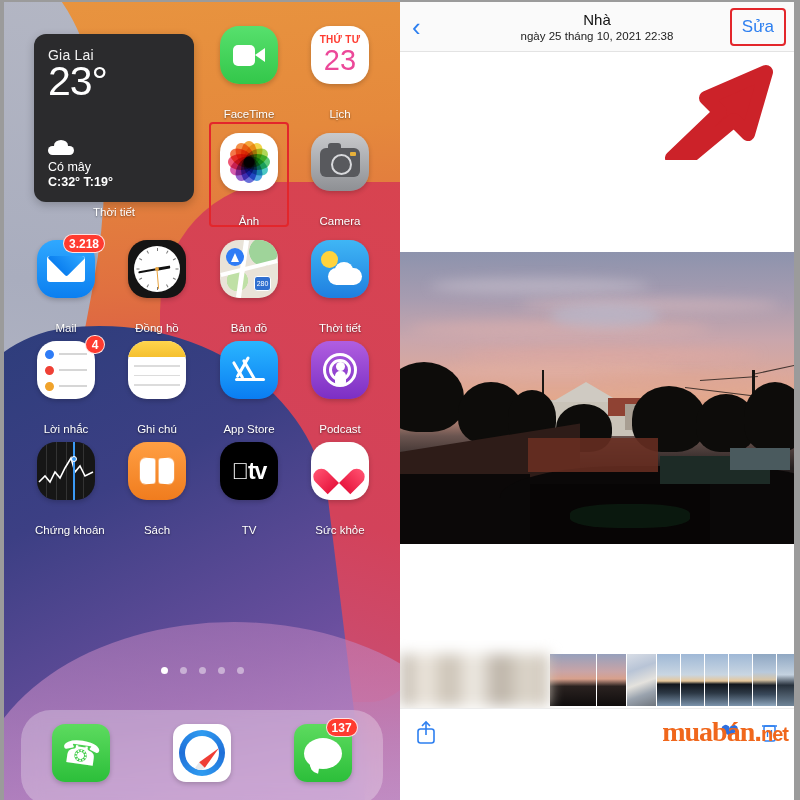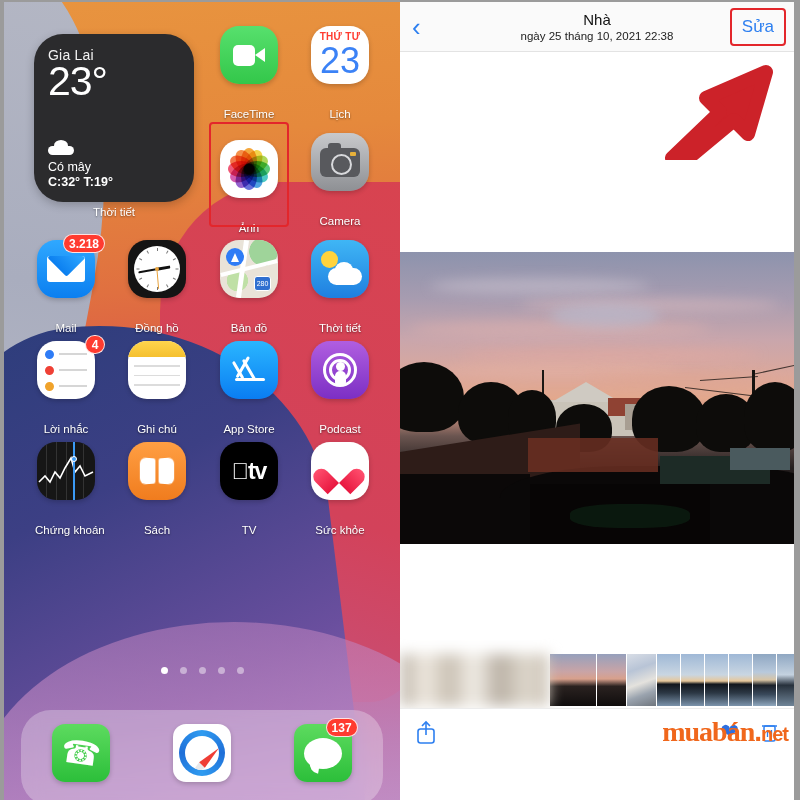--- a/index.html
+++ b/index.html
@@ -38,21 +38,21 @@
     position:absolute; right:-60px; top:180px; width:300px; height:520px;
     background:linear-gradient(200deg,#d8434f 0%, #d3425a 60%, #c4537f 100%);
     border-radius:40% 10% 30% 60% / 25% 20% 40% 50%;
   }
 
   .home-content { position:absolute; inset:0; }
 
   
   .widget {
     position:absolute; left:30px; top:32px; width:160px; height:168px;
-    background:#2b2b2d; border-radius:29px; color:#fff; padding:13px 14px;
+    background:#2b2b2d; border-radius:12px; color:#fff; padding:13px 14px;
     display:flex; flex-direction:column;
     box-shadow:0 3px 10px rgba(0,0,0,.22);
   }
   .widget-city { font-size:14px; letter-spacing:.2px; color:#f2f2f2; }
   .widget-temp { font-size:41px; font-weight:300; line-height:1.02; margin-top:-2px; letter-spacing:-1px; }
   .widget-spacer { flex:1; }
   .widget-cloud { width:26px; height:14px; position:relative; margin-bottom:5px; }
   .widget-cloud::before { content:""; position:absolute; left:0; bottom:0; width:26px; height:9px; background:#fff; border-radius:6px; }
   .widget-cloud::after { content:""; position:absolute; left:6px; bottom:4px; width:14px; height:11px; background:#fff; border-radius:50%; }
   .widget-cond { font-size:12.5px; }
@@ -79,21 +79,21 @@
 
   
   .ic-facetime { background:#4cd964; background:linear-gradient(180deg,#57e06d,#33c74a); display:flex; align-items:center; justify-content:center; }
   .ft-cam { width:32px; height:21px; position:relative; }
   .ft-cam::before { content:""; position:absolute; left:0; top:0; width:22px; height:21px; background:#fff; border-radius:5px; }
   .ft-cam::after { content:""; position:absolute; right:0; top:3px; width:0; height:0;
     border-top:7.5px solid transparent; border-bottom:7.5px solid transparent; border-right:10px solid #fff; }
 
   .ic-calendar { background:#fff; display:flex; flex-direction:column; align-items:center; justify-content:center; }
   .cal-dow { font-size:10px; font-weight:bold; color:#ff3b30; letter-spacing:.3px; line-height:1; }
-  .cal-day { font-size:36px; color:#3b82f6; line-height:1; font-weight:300; margin-top:1px; }
+  .cal-day { font-size:29px; color:#ec4899; line-height:1; font-weight:300; margin-top:1px; }
 
   .ic-photos { background:#fff; display:flex; align-items:center; justify-content:center; }
   .flower { position:relative; width:42px; height:42px; }
   .petal { position:absolute; left:50%; top:50%; width:16px; height:26px; border-radius:50%;
     margin:-13px 0 0 -8px; transform-origin:50% 50%; mix-blend-mode:multiply; opacity:.92; }
 
   .ic-camera { background:linear-gradient(180deg,#c8c9cc,#8e9094); display:flex; align-items:center; justify-content:center; }
   .cam-body { width:40px; height:29px; background:#58595d; border-radius:6px; position:relative; }
   .cam-body::before { content:""; position:absolute; left:11px; top:6px; width:17px; height:17px;
     border:2.3px solid #d8d9dc; border-radius:50%; }
@@ -310,21 +310,21 @@
       <div class="app" style="left:305px; top:24px;">
         <div class="tilewrap">
           <div class="tile ic-calendar">
             <div class="cal-dow">THỨ TƯ</div>
             <div class="cal-day">23</div>
           </div>
         </div>
         <div class="name">Lịch</div>
       </div>
 
-      <div class="app" style="left:214px; top:138px;">
+      <div class="app" style="left:214px; top:131px;">
         <div class="tilewrap">
           <div class="tile ic-photos">
             <div class="flower" id="flower">
                 <div class="petal" style="background: rgb(244, 160, 44); transform: rotate(0deg) translateY(-8px);"></div>
                 <div class="petal" style="background: rgb(242, 209, 58); transform: rotate(30deg) translateY(-8px);"></div>
                 <div class="petal" style="background: rgb(168, 212, 74); transform: rotate(60deg) translateY(-8px);"></div>
                 <div class="petal" style="background: rgb(76, 198, 107); transform: rotate(90deg) translateY(-8px);"></div>
                 <div class="petal" style="background: rgb(60, 196, 192); transform: rotate(120deg) translateY(-8px);"></div>
                 <div class="petal" style="background: rgb(63, 154, 224); transform: rotate(150deg) translateY(-8px);"></div>
                 <div class="petal" style="background: rgb(91, 99, 214); transform: rotate(180deg) translateY(-8px);"></div>

